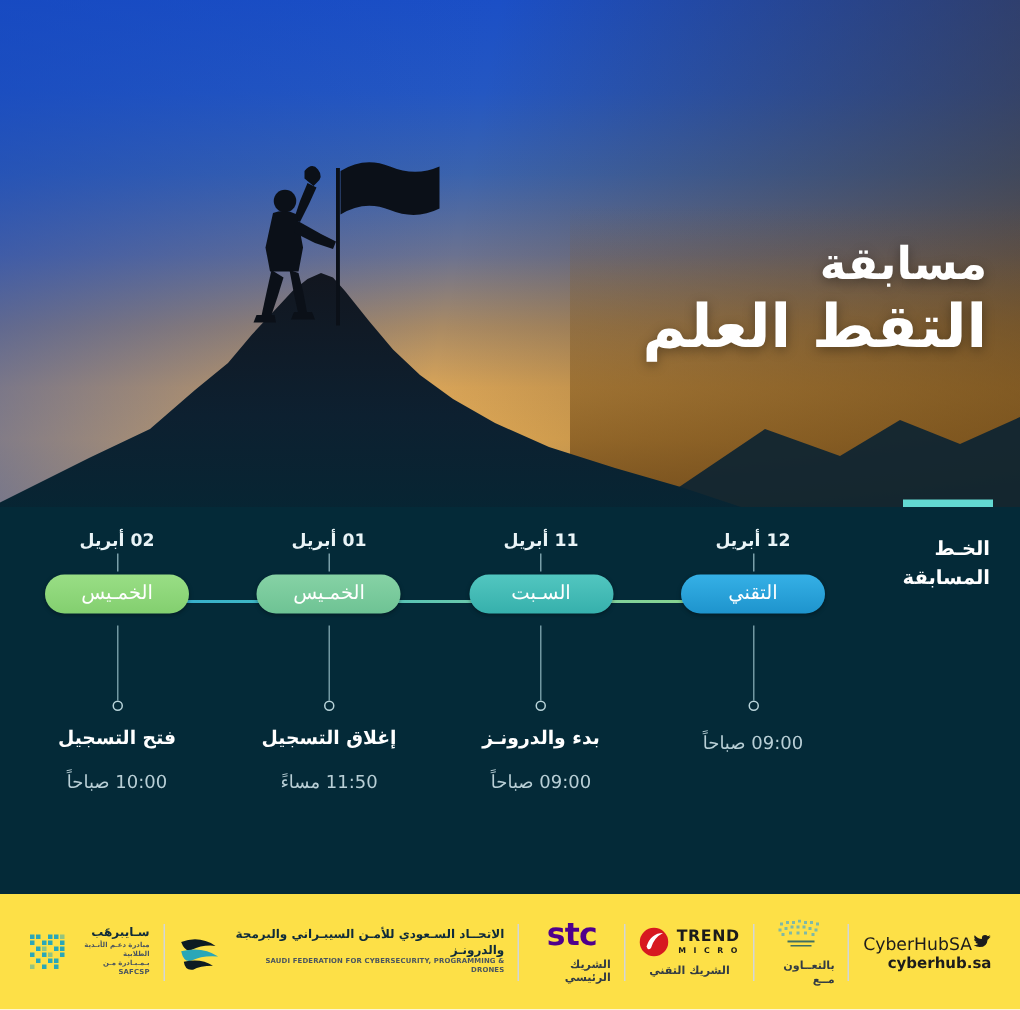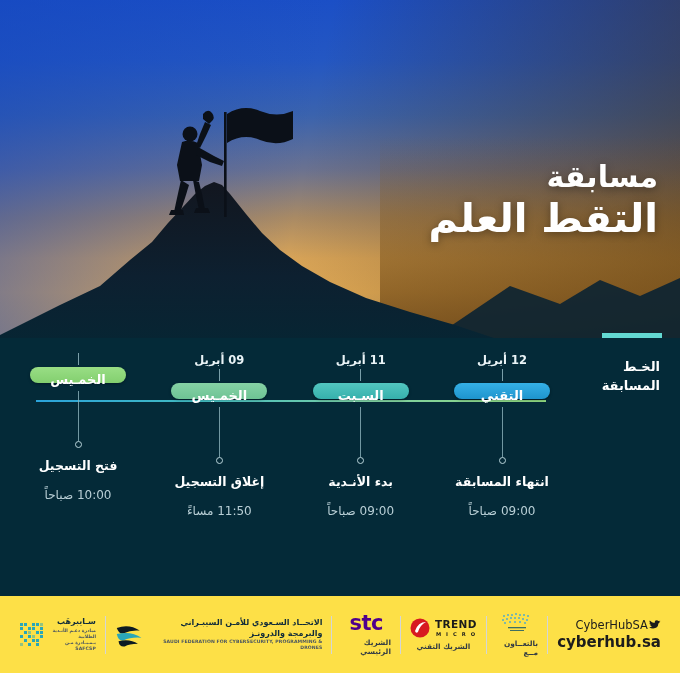--- a/index.html
+++ b/index.html
@@ -68,22 +68,22 @@
 
   .node .date{
     color:#eaf4f7; font-size:11.5px; font-weight:600; letter-spacing:.2px;
     height:16px; line-height:16px;
   }
   .node .stem-up{
     width:1px; height:12px; margin:1px auto 0; background:#8fb4bd; opacity:.85;
   }
   .pill{
     position:relative; display:block; margin:2px auto 8px;
-    width:96px; height:16px; line-height:26px; border-radius:13px;
-    color:#ffffff; font-size:13px; font-weight:bold; letter-spacing:.3px;
+    width:96px; height:26px; line-height:26px; border-radius:13px;
+    color:#ffffff; font-size:13px; font-weight:normal; letter-spacing:.3px;
     box-shadow:0 1px 3px rgba(0,0,0,.35);
   }
   .pill.c0{ background:linear-gradient(180deg,#35b0e6,#1e94cd); }
   .pill.c1{ background:linear-gradient(180deg,#52c6c0,#36b0ac); }
   .pill.c2{ background:linear-gradient(180deg,#86d2a5,#6ec394); }
   .pill.c3{ background:linear-gradient(180deg,#99de85,#83cf6f); }
   .node .stem-down{
     width:1px; height:50px; margin:6px auto 0; background:#8fb4bd; opacity:.8;
   }
   .node .dot{
@@ -124,21 +124,21 @@
 
   .stc-word{
     font-size:21px; font-weight:bold; color:#4f008c; letter-spacing:-.5px; line-height:1;
   }
   .trend-word{ font-size:10.5px; font-weight:bold; color:#1b1b1b; line-height:1; letter-spacing:.4px;text-align:center; }
   .trend-word2{ font-size:5.2px; font-weight:bold; color:#1b1b1b; letter-spacing:1.6px; margin-top:1px; }
 
   .ch-block{ display:flex; flex-direction:column; align-items:flex-start; }
   .ch-line1{ display:flex; flex-direction:row; align-items:center; }
   .ch-name{ font-size:11.5px; color:#1c1c1c; }
-  .ch-url{ font-size:15px; color:#1c1c1c; font-weight:bold; margin-top:1px; }
+  .ch-url{ font-size:10px; color:#1c1c1c; font-weight:bold; margin-top:1px; }
 </style>
 </head>
 <body>
 
 <div class="poster">
 
   <div class="hero">
     <div class="sky"></div>
     <div class="sky-right-warm"></div>
 
@@ -207,45 +207,45 @@
     <div class="track"></div>
 
     <div class="nodes">
 
       <div class="node">
         <div class="date">12 أبريل</div>
         <div class="stem-up"></div>
         <div class="pill c0">التقني</div>
         <div class="stem-down"></div>
         <div class="dot"></div>
-        <div class="ev-title">انتهاء المسابقة</div>
         <div class="ev-time">09:00 صباحاً</div>
       </div>
 
       <div class="node">
         <div class="date">11 أبريل</div>
         <div class="stem-up"></div>
         <div class="pill c1">السـبت</div>
         <div class="stem-down"></div>
         <div class="dot"></div>
-        <div class="ev-title">بدء الأنـدية</div>
+        <div class="ev-title">بدء والدرونـز</div>
         <div class="ev-time">09:00 صباحاً</div>
       </div>
 
       <div class="node">
-        <div class="date">09 أبريل</div>
+        <div class="date">01 أبريل</div>
         <div class="stem-up"></div>
         <div class="pill c2">الخمـيس</div>
         <div class="stem-down"></div>
         <div class="dot"></div>
         <div class="ev-title">إغلاق التسجيل</div>
         <div class="ev-time">11:50 مساءً</div>
       </div>
 
       <div class="node">
+        <div class="date">02 أبريل</div>
         <div class="stem-up"></div>
         <div class="pill c3">الخمـيس</div>
         <div class="stem-down"></div>
         <div class="dot"></div>
         <div class="ev-title">فتح التسجيل</div>
         <div class="ev-time">10:00 صباحاً</div>
       </div>
 
     </div>
   </div>

